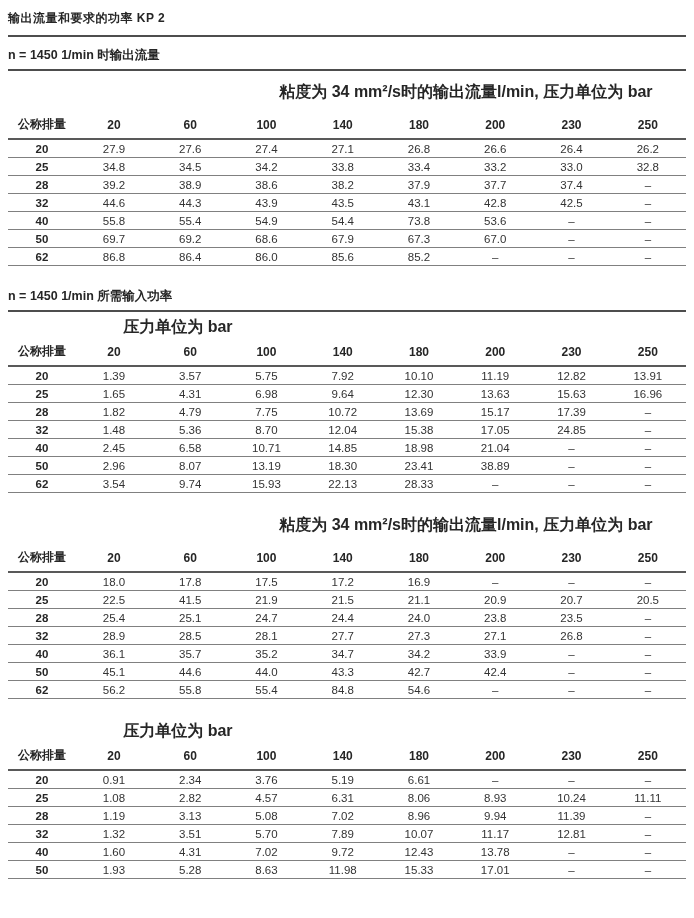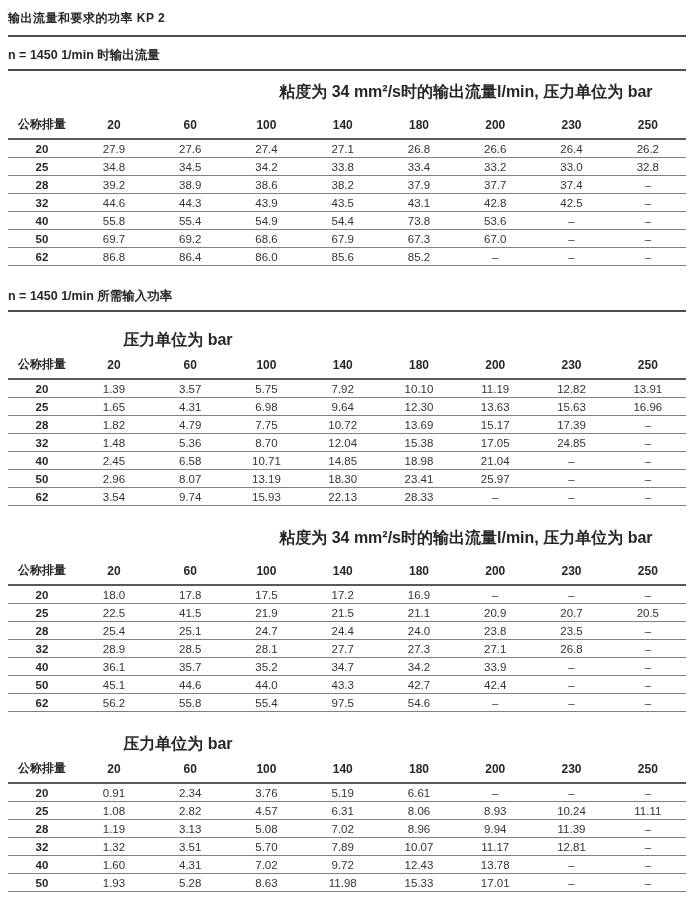--- a/index.html
+++ b/index.html
@@ -24,21 +24,21 @@
     font-size: 12.5px; font-weight: bold;
     padding-bottom: 5px;
     border-bottom: 2px solid #4d4d4d;
   }
 
   .tbl-note {
     font-size: 16px; font-weight: bold; color: #262626;
     text-align: left; white-space: nowrap;
   }
   .note-flow  { padding-left: 40%; margin: 11px 0 9px 0; }
-  .note-power { padding-left: 17%; margin: 18px 0 1px 0; }
+  .note-power { padding-left: 17%; margin: 5px 0 1px 0; }
 
   table.data-table {
     width: 100%; border-collapse: collapse; table-layout: fixed;
   }
   col.c-label { width: 10%; }
   col.c-num   { width: 11.25%; }
 
   table.data-table thead th {
     font-size: 12px; font-weight: bold; text-align: center;
     padding: 4px 0 5px 0;
@@ -253,21 +253,21 @@
             <td>–</td>
             <td>–</td>
           </tr>
           <tr>
             <th>50</th>
             <td>2.96</td>
             <td>8.07</td>
             <td>13.19</td>
             <td>18.30</td>
             <td>23.41</td>
-            <td>25.97</td>
+            <td>38.89</td>
             <td>–</td>
             <td>–</td>
           </tr>
           <tr>
             <th>62</th>
             <td>3.54</td>
             <td>9.74</td>
             <td>15.93</td>
             <td>22.13</td>
             <td>28.33</td>
@@ -371,21 +371,21 @@
             <td>42.7</td>
             <td>42.4</td>
             <td>–</td>
             <td>–</td>
           </tr>
           <tr>
             <th>62</th>
             <td>56.2</td>
             <td>55.8</td>
             <td>55.4</td>
-            <td>97.5</td>
+            <td>84.8</td>
             <td>54.6</td>
             <td>–</td>
             <td>–</td>
             <td>–</td>
           </tr>
         </tbody>
     </table>
   </section>
 
   <section class="tbl-section">

